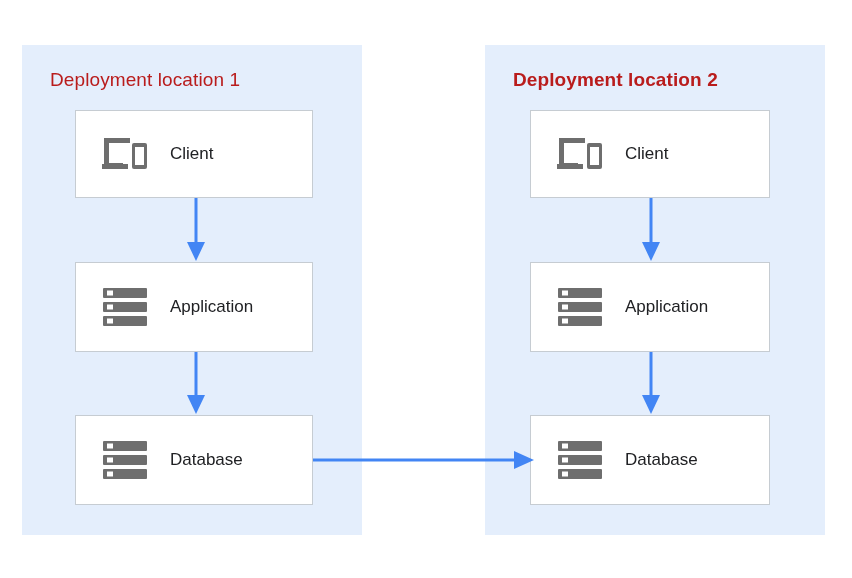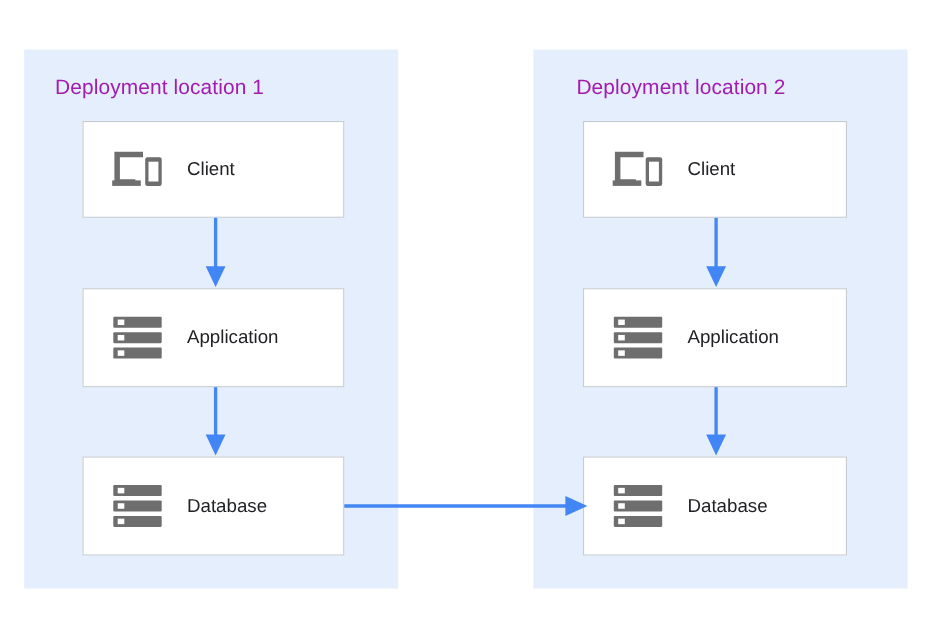--- a/index.html
+++ b/index.html
@@ -25,26 +25,26 @@
     background: #e4eefc;
     box-sizing: border-box;
   }
   #zone-1 { left: 22px;  top: 45px; width: 340px; height: 490px; }
   #zone-2 { left: 485px; top: 45px; width: 340px; height: 490px; }
 
   .zone-title {
     position: absolute;
     font-size: 19px;
     line-height: 22px;
-    color: #a21caf;
+    color: #b91c1c;
     letter-spacing: 0.1px;
     white-space: nowrap;
   }
   #zone-1 .zone-title { left: 28px; top: 24px; }
-  #zone-2 .zone-title { left: 39px; top: 24px; }
+  #zone-2 .zone-title { left: 28px; top: 24px; font-weight: bold; }
 
   .node {
     position: absolute;
     background: #ffffff;
     border: 1px solid #c6ccd2;
     box-sizing: border-box;
     display: flex;
     align-items: center;
   }
   .node-icon {

